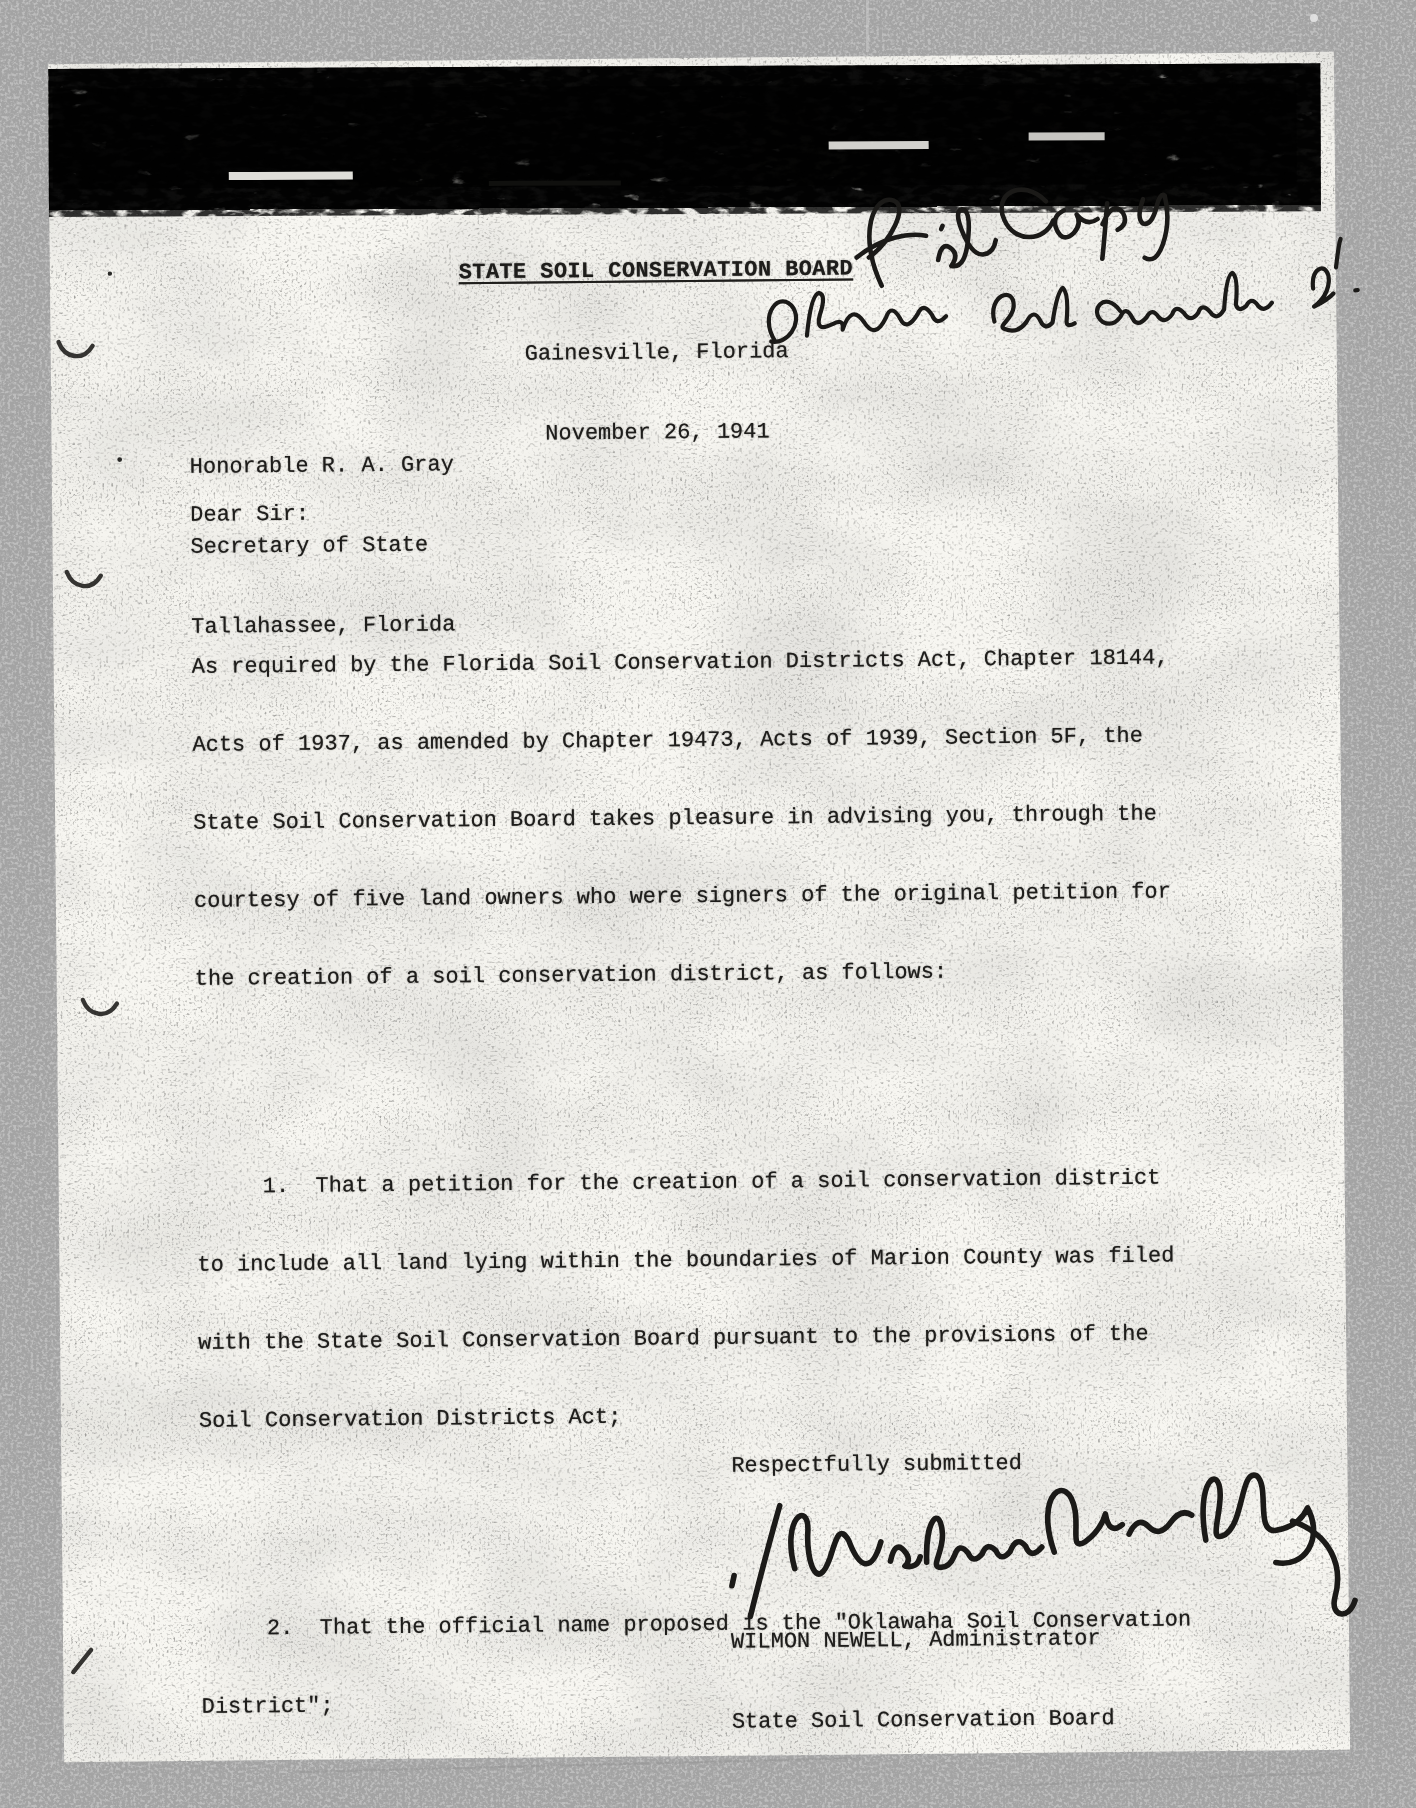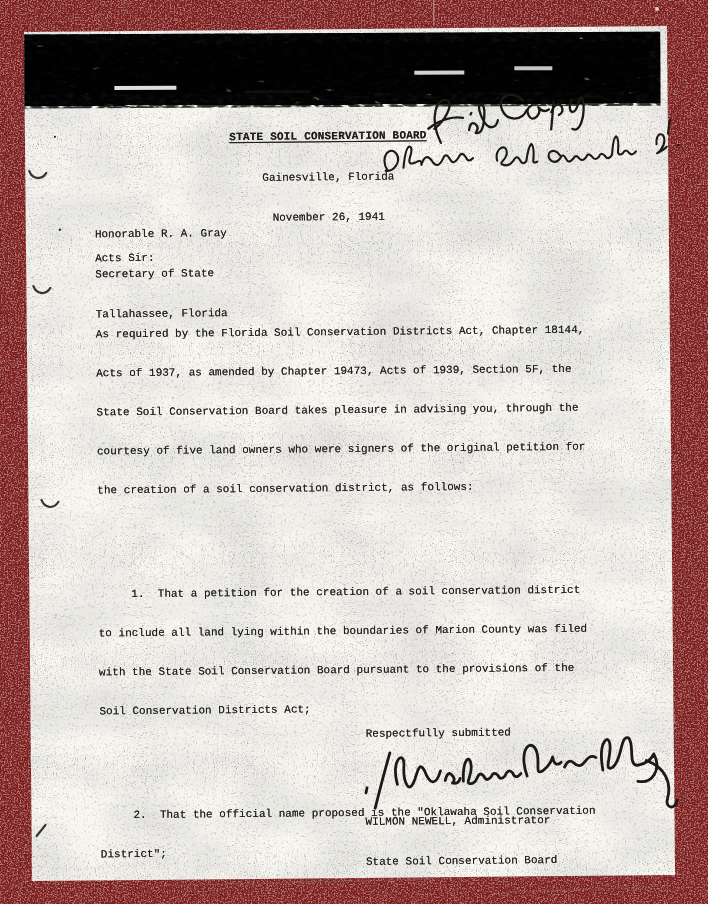--- a/index.html
+++ b/index.html
@@ -1,17 +1,17 @@
 <!DOCTYPE html>
 <html><head>
 <meta charset="utf-8">
 <title>Scanned Letter</title>
 <style>
   html,body{margin:0;padding:0;background:#000;}
-  .scan{position:relative;width:708px;height:904px;background:#7f1d1d;overflow:hidden;
+  .scan{position:relative;width:708px;height:904px;background:#a3a3a3;overflow:hidden;
         font-family:"Liberation Mono",monospace;}
   .abs{position:absolute;}
   .paper{position:absolute;left:28px;top:29px;width:643px;height:849px;background:#f7f6f1;
          transform:rotate(-0.55deg);transform-origin:50% 50%;}
   .type{color:#1e1d1b;font-size:11px;line-height:13px;white-space:pre;
         text-shadow:0 0 .6px rgba(30,28,25,.75);}
   .letterhead{left:163px;top:74px;width:280px;text-align:center;line-height:13.5px;}
   .lh-org{font-weight:bold;text-decoration:underline;text-underline-offset:2px;letter-spacing:.2px;}
   .recipient{left:69px;top:170px;line-height:13.4px;}
   .salutation{left:69px;top:221px;}
@@ -106,21 +106,21 @@
         <path d="M303,74 l1.2,0"></path>
       </g>
     </svg>
 
     <div class="abs type recipient">
       <div>Honorable R. A. Gray</div>
       <div>Secretary of State</div>
       <div>Tallahassee, Florida</div>
     </div>
 
-    <div class="abs type salutation">Acts Sir:</div>
+    <div class="abs type salutation">Dear Sir:</div>
 
     <div class="abs type body-text">
       <div class="para">
         <div>As required by the Florida Soil Conservation Districts Act, Chapter 18144,</div>
         <div>Acts of 1937, as amended by Chapter 19473, Acts of 1939, Section 5F, the</div>
         <div>State Soil Conservation Board takes pleasure in advising you, through the</div>
         <div>courtesy of five land owners who were signers of the original petition for</div>
         <div>the creation of a soil conservation district, as follows:</div>
       </div>
       <div class="para">

